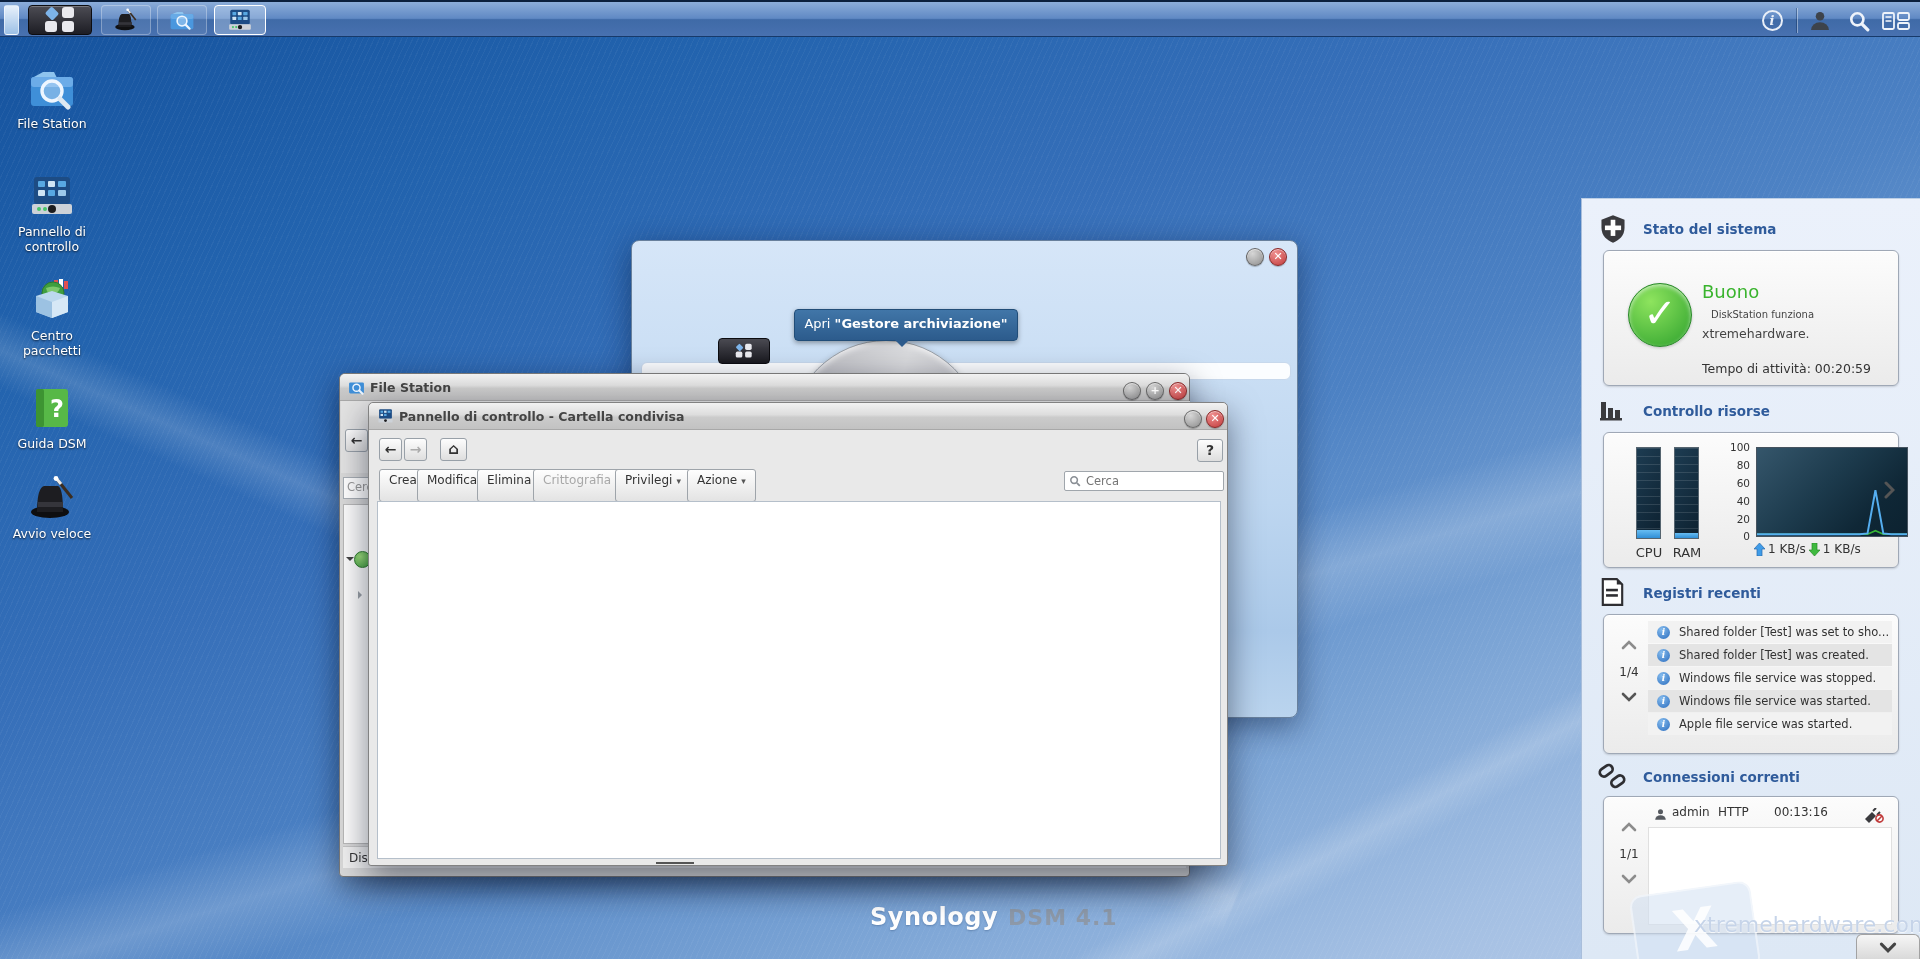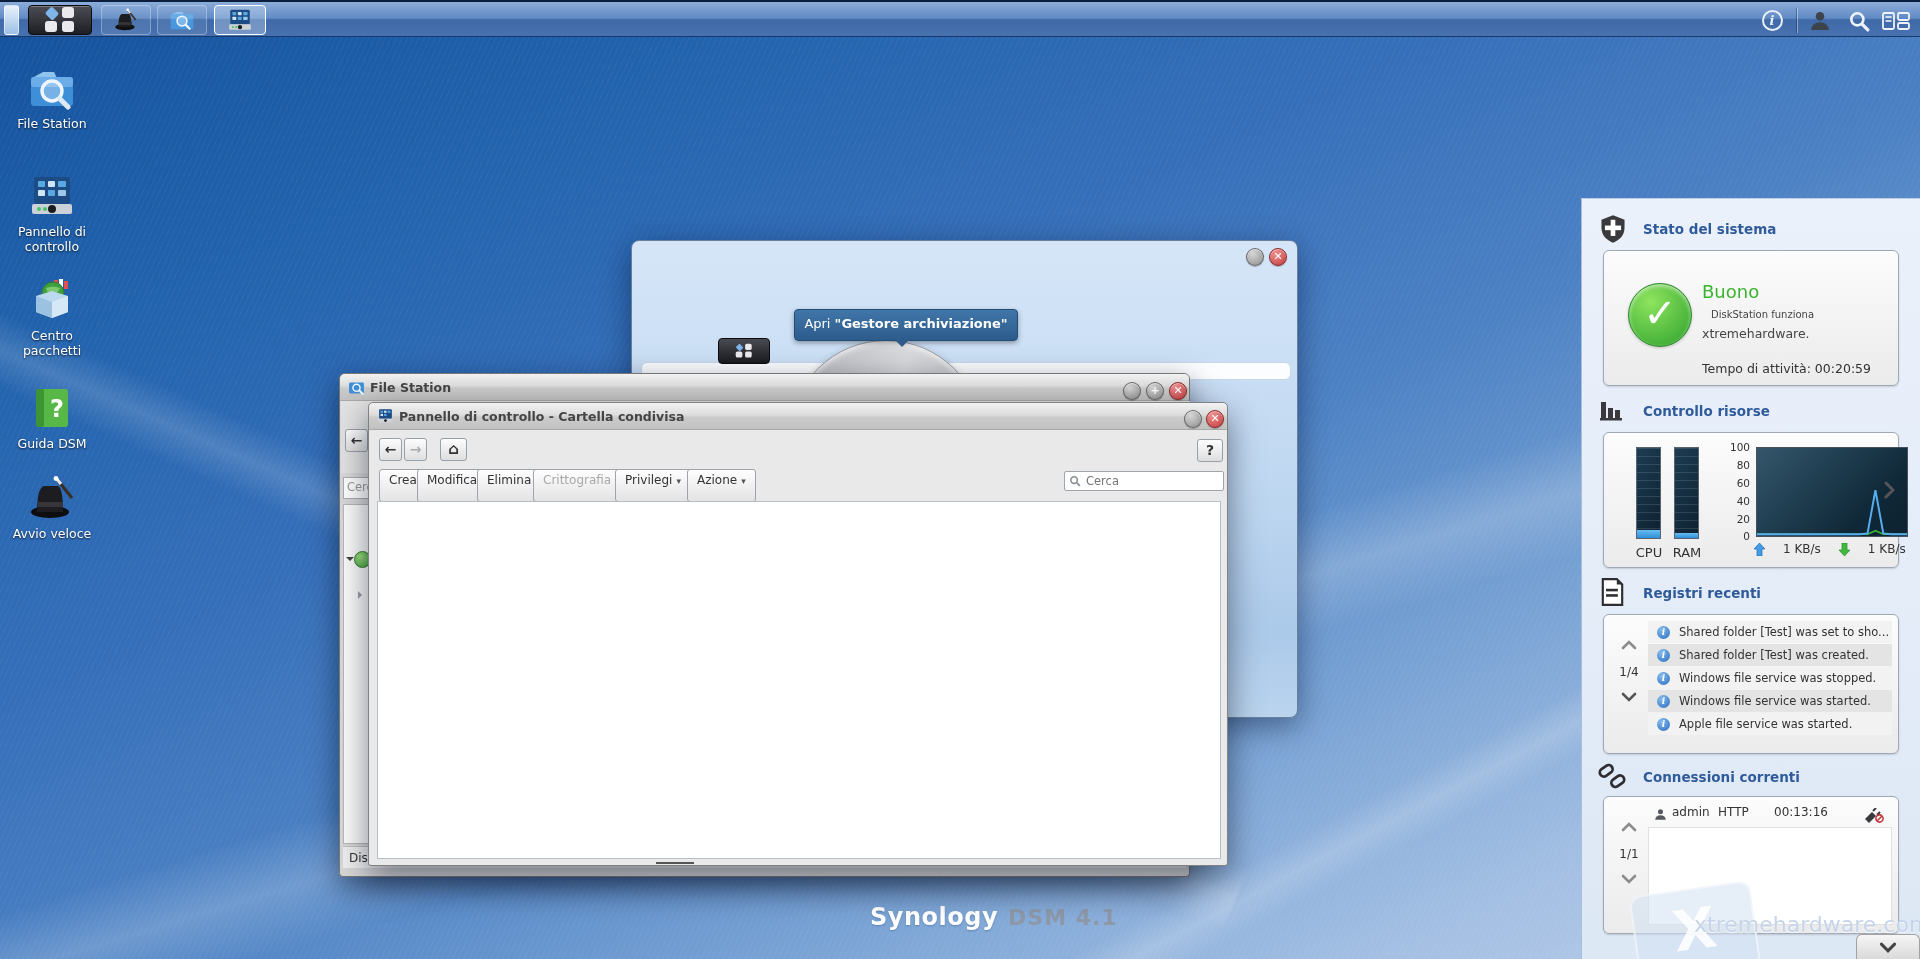--- a/index.html
+++ b/index.html
@@ -121,21 +121,21 @@
   .card{position:absolute;left:21px;width:296px;border:1px solid #9fa8b6;border-radius:6px;
     background:linear-gradient(#fcfcfc,#ebebeb);box-shadow:inset 0 1px 0 #fff,0 1px 2px rgba(0,0,0,.15);box-sizing:border-box;}
   .gauge{position:absolute;width:25px;height:92px;border:1px solid #55646f;box-sizing:border-box;
     background:repeating-linear-gradient(180deg,rgba(255,255,255,.12) 0 1px,rgba(255,255,255,0) 1px 8px),
                linear-gradient(120deg,#1d3c52,#0d2130);overflow:hidden;}
   .gauge-fill{position:absolute;left:0;right:0;bottom:0;background:linear-gradient(#67bdf2,#2f8ed6);}
   .glabel{position:absolute;width:40px;text-align:center;font-size:13px;color:#333;}
   .ytick{position:absolute;width:24px;text-align:right;font-size:10.5px;color:#333;}
   .chart{position:absolute;left:152px;top:14px;width:152px;height:90px;border:1px solid #45525e;
     background:linear-gradient(135deg,#35566b 0%,#1c3a4c 45%,#0f2736 75%,#0c2230 100%);box-sizing:border-box;}
-  .netrow{position:absolute;left:150px;top:109px;font-size:12px;color:#333;display:flex;align-items:center;gap:18px;white-space:nowrap;}
+  .netrow{position:absolute;left:150px;top:109px;font-size:12px;color:#333;display:flex;align-items:center;gap:3px;white-space:nowrap;}
   .pager{position:absolute;left:8px;width:34px;text-align:center;}
   .pgnum{font-size:12px;color:#333;}
   .log-row{position:absolute;left:44px;right:6px;height:22px;display:flex;align-items:center;
     gap:9px;padding-left:9px;font-size:11.5px;color:#333;white-space:nowrap;overflow:hidden;}
   .log-row.odd{background:#f2f2f2;}
   .log-row.even{background:#e4e4e4;}
   .idot{flex:0 0 13px;width:13px;height:13px;border-radius:50%;
     background:radial-gradient(circle at 35% 28%,#85bcee,#2a6cbe);color:#fff;
     font:bold italic 9px/13px "DejaVu Serif",serif;text-align:center;}
   .conn-head{position:absolute;left:44px;right:6px;top:8px;height:20px;font-size:12px;color:#333;}

